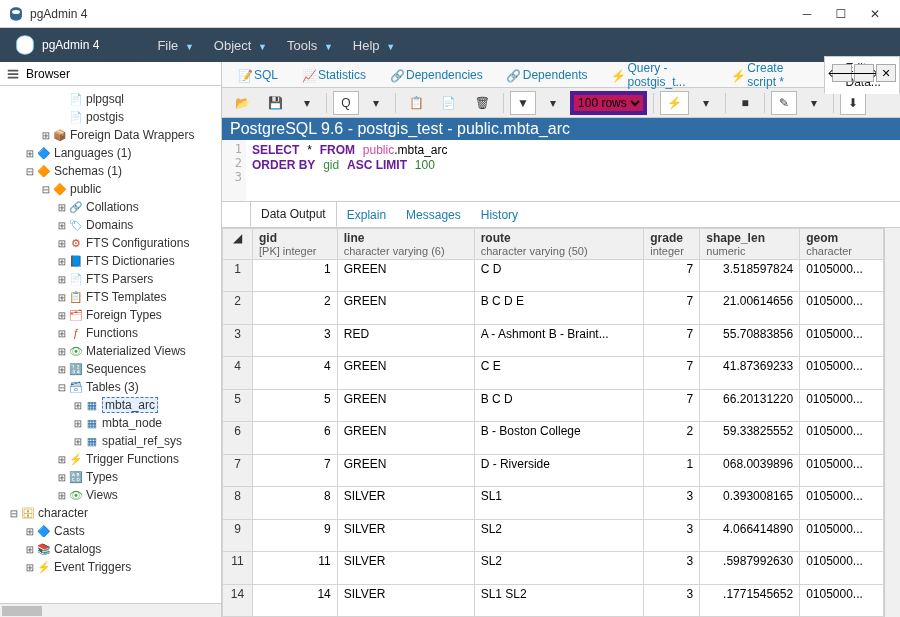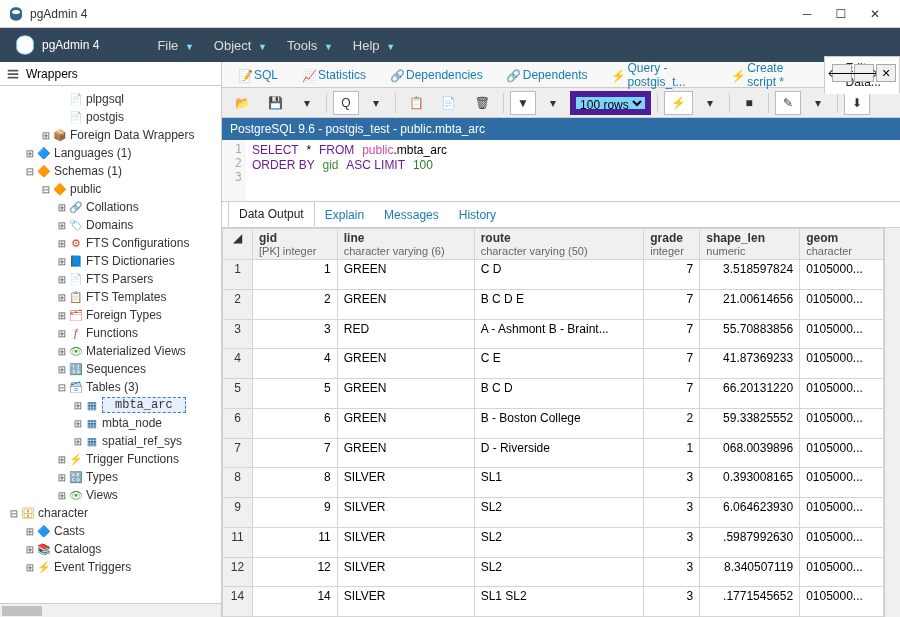--- a/index.html
+++ b/index.html
@@ -15,43 +15,43 @@
 .menubar .menu-item .caret { font-size: 9px; margin-left: 3px; color: #88d8ff; }
 .main { flex: 1; display: flex; min-height: 0; }
 .sidebar { width: 222px; border-right: 1px solid #ccc; display: flex; flex-direction: column; background: #fff; }
 .browser-hdr { height: 24px; background: #fff; border-bottom: 1px solid #ccc; display: flex; align-items: center; padding: 0 6px; gap: 6px; font-size: 12px; }
 .browser-hdr svg { width: 14px; height: 14px; }
 .tree { flex: 1; overflow: auto; padding: 4px 0; }
 .tree-item { display: flex; align-items: center; height: 18px; padding-right: 4px; white-space: nowrap; cursor: default; }
 .tree-item .twisty { width: 12px; text-align: center; color: #555; font-size: 10px; }
 .tree-item .icon { width: 16px; height: 14px; display: flex; align-items: center; justify-content: center; margin-right: 2px; font-size: 11px; }
 .tree-item .label { font-size: 12px; color: #333; }
-.tree-item.selected .label { border: 1px dashed #4a76c4; background: #e5f0ff; padding: 0 12px; font-family: Liberation Mono, monospace; }
+.tree-item.selected .label { border: 1px dashed #4a76c4; background: #e5f0ff; padding: 0 2px; }
 .content { flex: 1; display: flex; flex-direction: column; min-width: 0; }
 .tabbar { height: 26px; background: #f8f8f8; border-bottom: 1px solid #ccc; display: flex; align-items: center; padding-left: 10px; gap: 12px; position: relative; }
 .tabbar .tab { display: flex; align-items: center; gap: 4px; color: #1a7cb0; cursor: pointer; font-size: 12px; padding: 4px 6px; }
 .tabbar .tab.active { background: #fff; border: 1px solid #ccc; border-bottom-color: #fff; color: #222; }
 .tabbar .tab svg, .tabbar .tab .ico { width: 12px; height: 12px; }
 .nav-arrows { position: absolute; right: 4px; top: 2px; display: flex; gap: 2px; }
 .nav-arrows .btn { width: 20px; height: 18px; border: 1px solid #aaa; background: #f0f0f0; display: flex; align-items: center; justify-content: center; font-size: 11px; }
 .toolbar { height: 30px; background: #eee; border-bottom: 1px solid #ccc; display: flex; align-items: center; padding: 0 6px; gap: 4px; }
 .toolbar .sep { width: 1px; height: 20px; background: #ccc; margin: 0 2px; }
 .toolbar .tbtn { min-width: 26px; height: 24px; padding: 0 6px; display: flex; align-items: center; justify-content: center; color: #333; border: 1px solid transparent; }
 .toolbar .tbtn.box { border-color: #bbb; background: #fff; }
-.toolbar select.rows { height: 24px; border: 6px solid #4c1d95; background: #7dd3fc; font-size: 12px; }
-.context-bar { height: 22px; background: #2f6da4; color: #fff; display: flex; align-items: center; padding: 0 8px; font-size: 12px; }
+.toolbar select.rows { height: 24px; border: 4px solid #4c1d95; background: #be185d; font-size: 12px; }
+.context-bar { height: 22px; background: #2f6da4; color: #fff; display: flex; align-items: center; padding: 0 8px; font-size: 16px; }
 .editor { height: 62px; background: #fff; border-bottom: 1px solid #ccc; display: flex; }
 .gutter { width: 24px; background: #f7f7f7; text-align: right; padding: 2px 4px; color: #aaa; font-family: Consolas, monospace; font-size: 12px; }
 .code { flex: 1; padding: 2px 6px; font-family: Consolas, monospace; font-size: 13px; white-space: pre; }
-.code .kw { color: #6a1b9a; font-weight: normal; }
+.code .kw { color: #6a1b9a; font-weight: bold; }
 .code .id { color: #388e3c; }
 .code .num { color: #2e7d32; }
 .subtabs { height: 26px; border-bottom: 1px solid #ccc; display: flex; align-items: flex-end; padding-left: 6px; }
 .subtabs .stab { padding: 5px 10px; color: #1a7cb0; cursor: pointer; font-size: 12px; }
-.subtabs .stab.active { border: 1px solid #ccc; border-bottom: 1px solid #fff; background: #fff; color: #222; }
+.subtabs .stab.active { border: 1px solid #ccc; border-bottom: 1px solid #fff; background: #fff; color: #222; margin-left: 22px; }
 .grid-wrap { flex: 1; overflow: auto; position: relative; display: flex; }
 .grid { border-collapse: collapse; flex: 1; }
 .grid th, .grid td { border: 1px solid #d4d4d4; padding: 2px 6px; font-size: 12px; height: 20px; text-align: left; vertical-align: top; }
 .grid thead th { background: #f0f0f0; font-weight: normal; color: #333; }
 .grid thead th .ctype { color: #666; font-size: 11px; display: block; }
 .grid .rownum { background: #f0f0f0; text-align: center; width: 30px; color: #333; }
 .grid td.num { text-align: right; }
 .bottom-scroll { height: 14px; background: #f0f0f0; border-top: 1px solid #ccc; display: flex; align-items: center; }
 .bottom-scroll .bar { margin-left: 2px; width: 40px; height: 10px; background: #c0c0c0; }
 .vscroll { width: 16px; background: #f0f0f0; border-left: 1px solid #ccc; }
@@ -84,21 +84,21 @@
     <div class="menu-item">Help <span class="caret">▼</span></div>
   </div>
 
 <div class="main">
 
   <div class="sidebar">
     <div class="browser-hdr">
       <svg viewBox="0 0 16 16">
           <path fill="#555" d="M2 3h12v2H2zM2 7h12v2H2zM2 11h12v2H2z"></path>
         </svg>
-      <span>Wrappers</span>
+      <span>Browser</span>
     </div>
     <div class="tree" id="tree">
         <div class="tree-item" style="padding-left: 56px;">
           <span class="twisty"></span>
           <span class="icon" style="color:#888">📄</span>
           <span class="label">plpgsql</span>
         </div>
         <div class="tree-item" style="padding-left: 56px;">
           <span class="twisty"></span>
           <span class="icon" style="color:#888">📄</span>
@@ -399,42 +399,33 @@
               <td class="num">3</td>
               <td class="num">0.393008165</td>
               <td>0105000...</td>
             </tr>
             <tr>
               <td class="rownum">9</td>
               <td class="num">9</td>
               <td>SILVER</td>
               <td>SL2</td>
               <td class="num">3</td>
-              <td class="num">6.064623930</td>
+              <td class="num">4.066414890</td>
               <td>0105000...</td>
             </tr>
             <tr>
               <td class="rownum">11</td>
               <td class="num">11</td>
               <td>SILVER</td>
               <td>SL2</td>
               <td class="num">3</td>
               <td class="num">.5987992630</td>
               <td>0105000...</td>
             </tr>
             <tr>
-              <td class="rownum">12</td>
-              <td class="num">12</td>
-              <td>SILVER</td>
-              <td>SL2</td>
-              <td class="num">3</td>
-              <td class="num">8.340507119</td>
-              <td>0105000...</td>
-            </tr>
-            <tr>
               <td class="rownum">14</td>
               <td class="num">14</td>
               <td>SILVER</td>
               <td>SL1 SL2</td>
               <td class="num">3</td>
               <td class="num">.1771545652</td>
               <td>0105000...</td>
             </tr>
           </tbody>
       </table>

